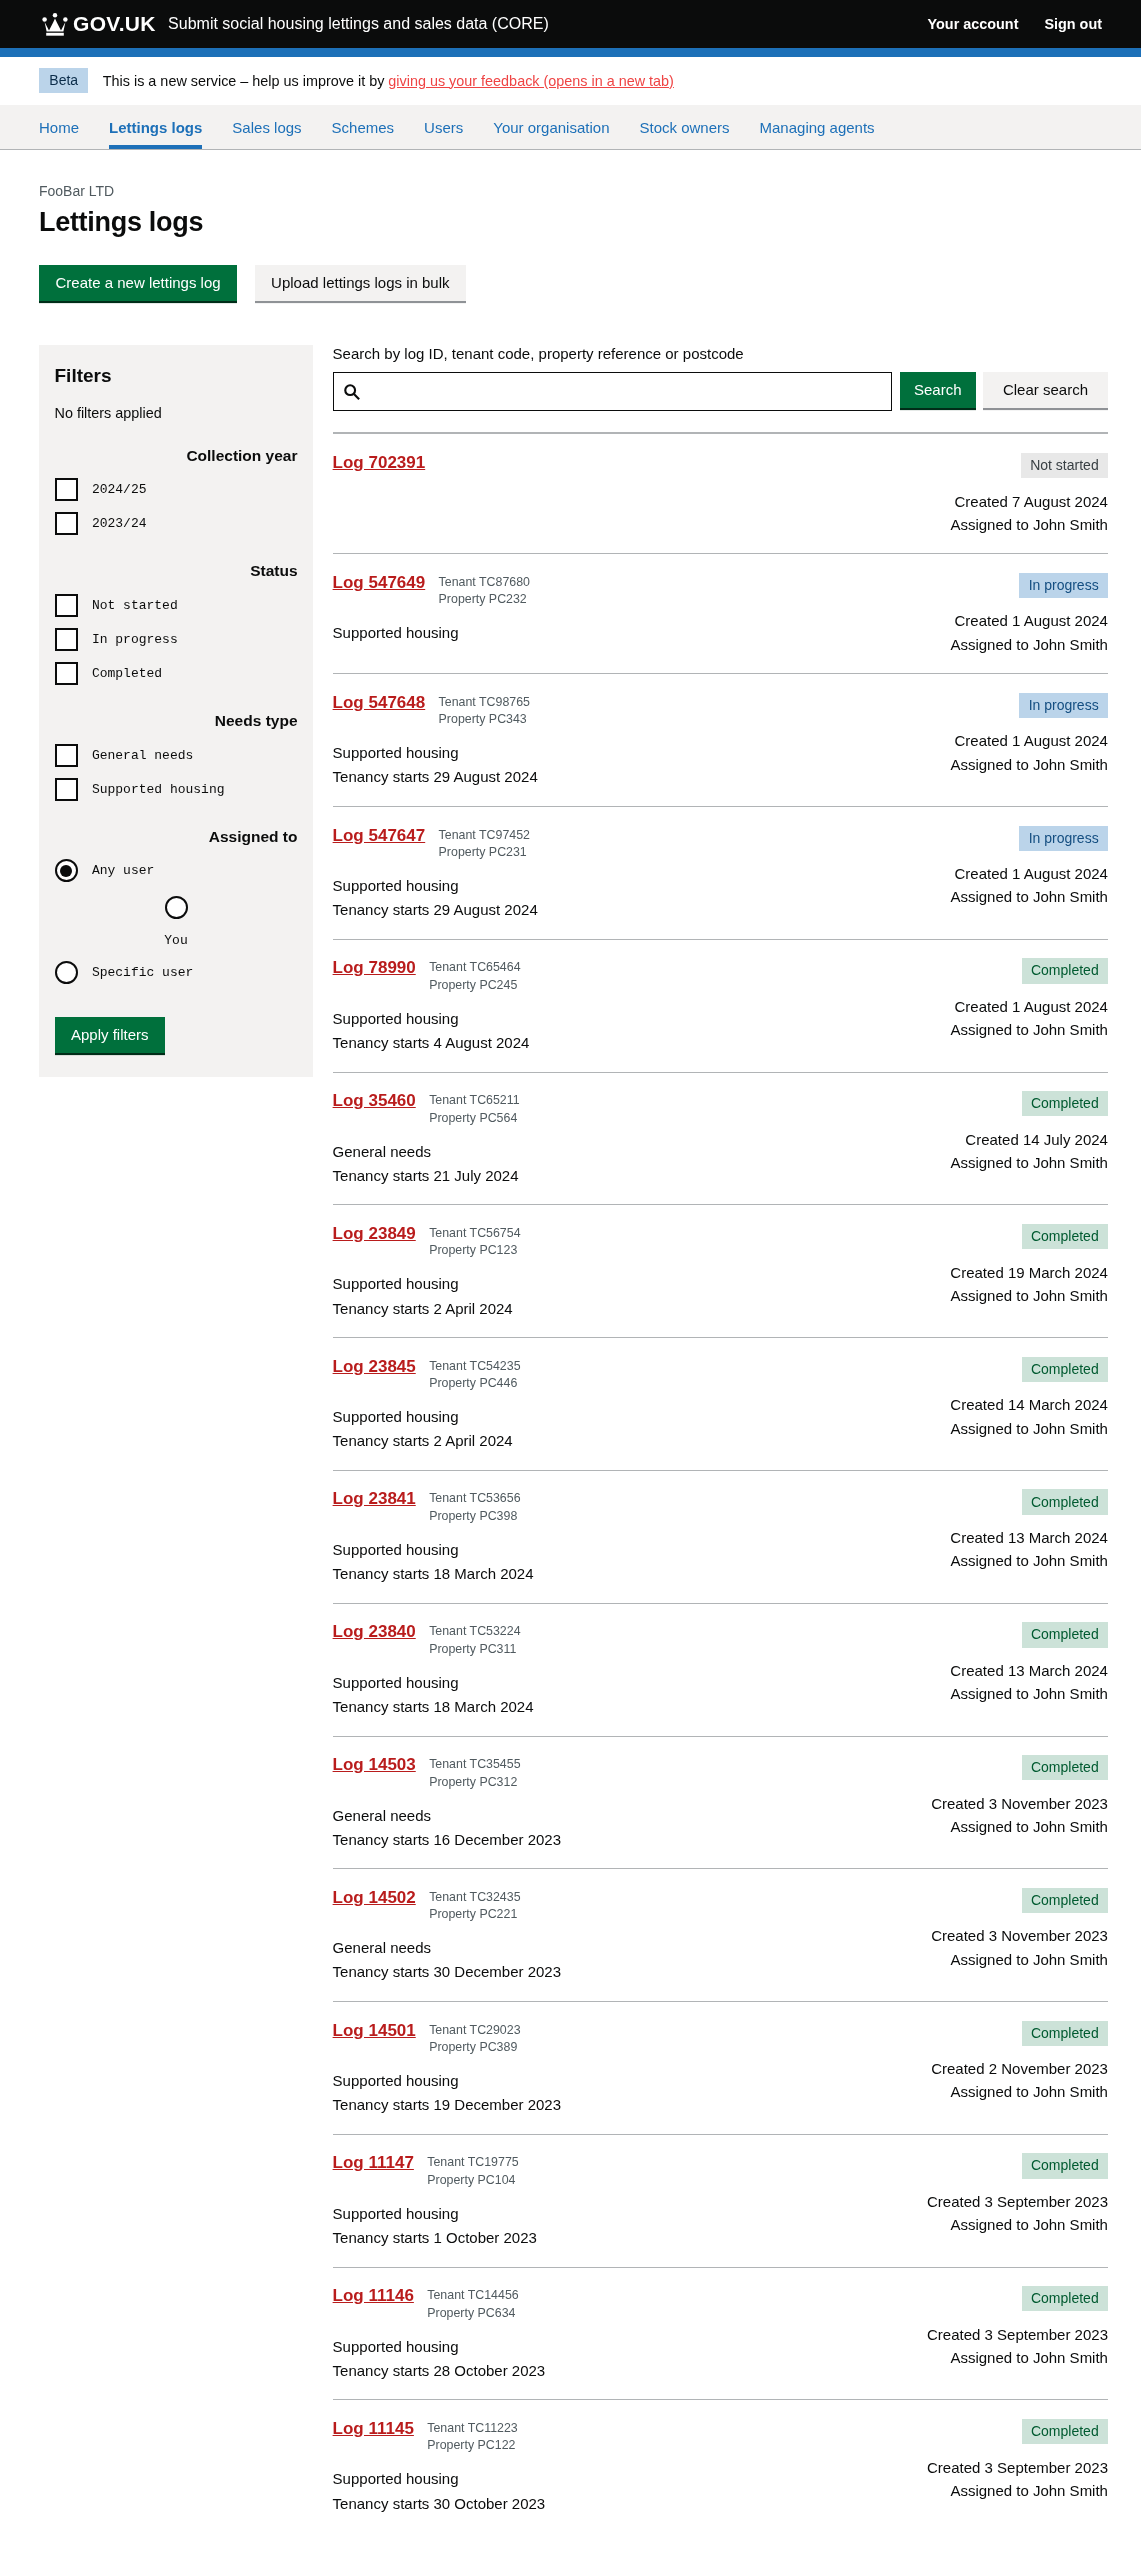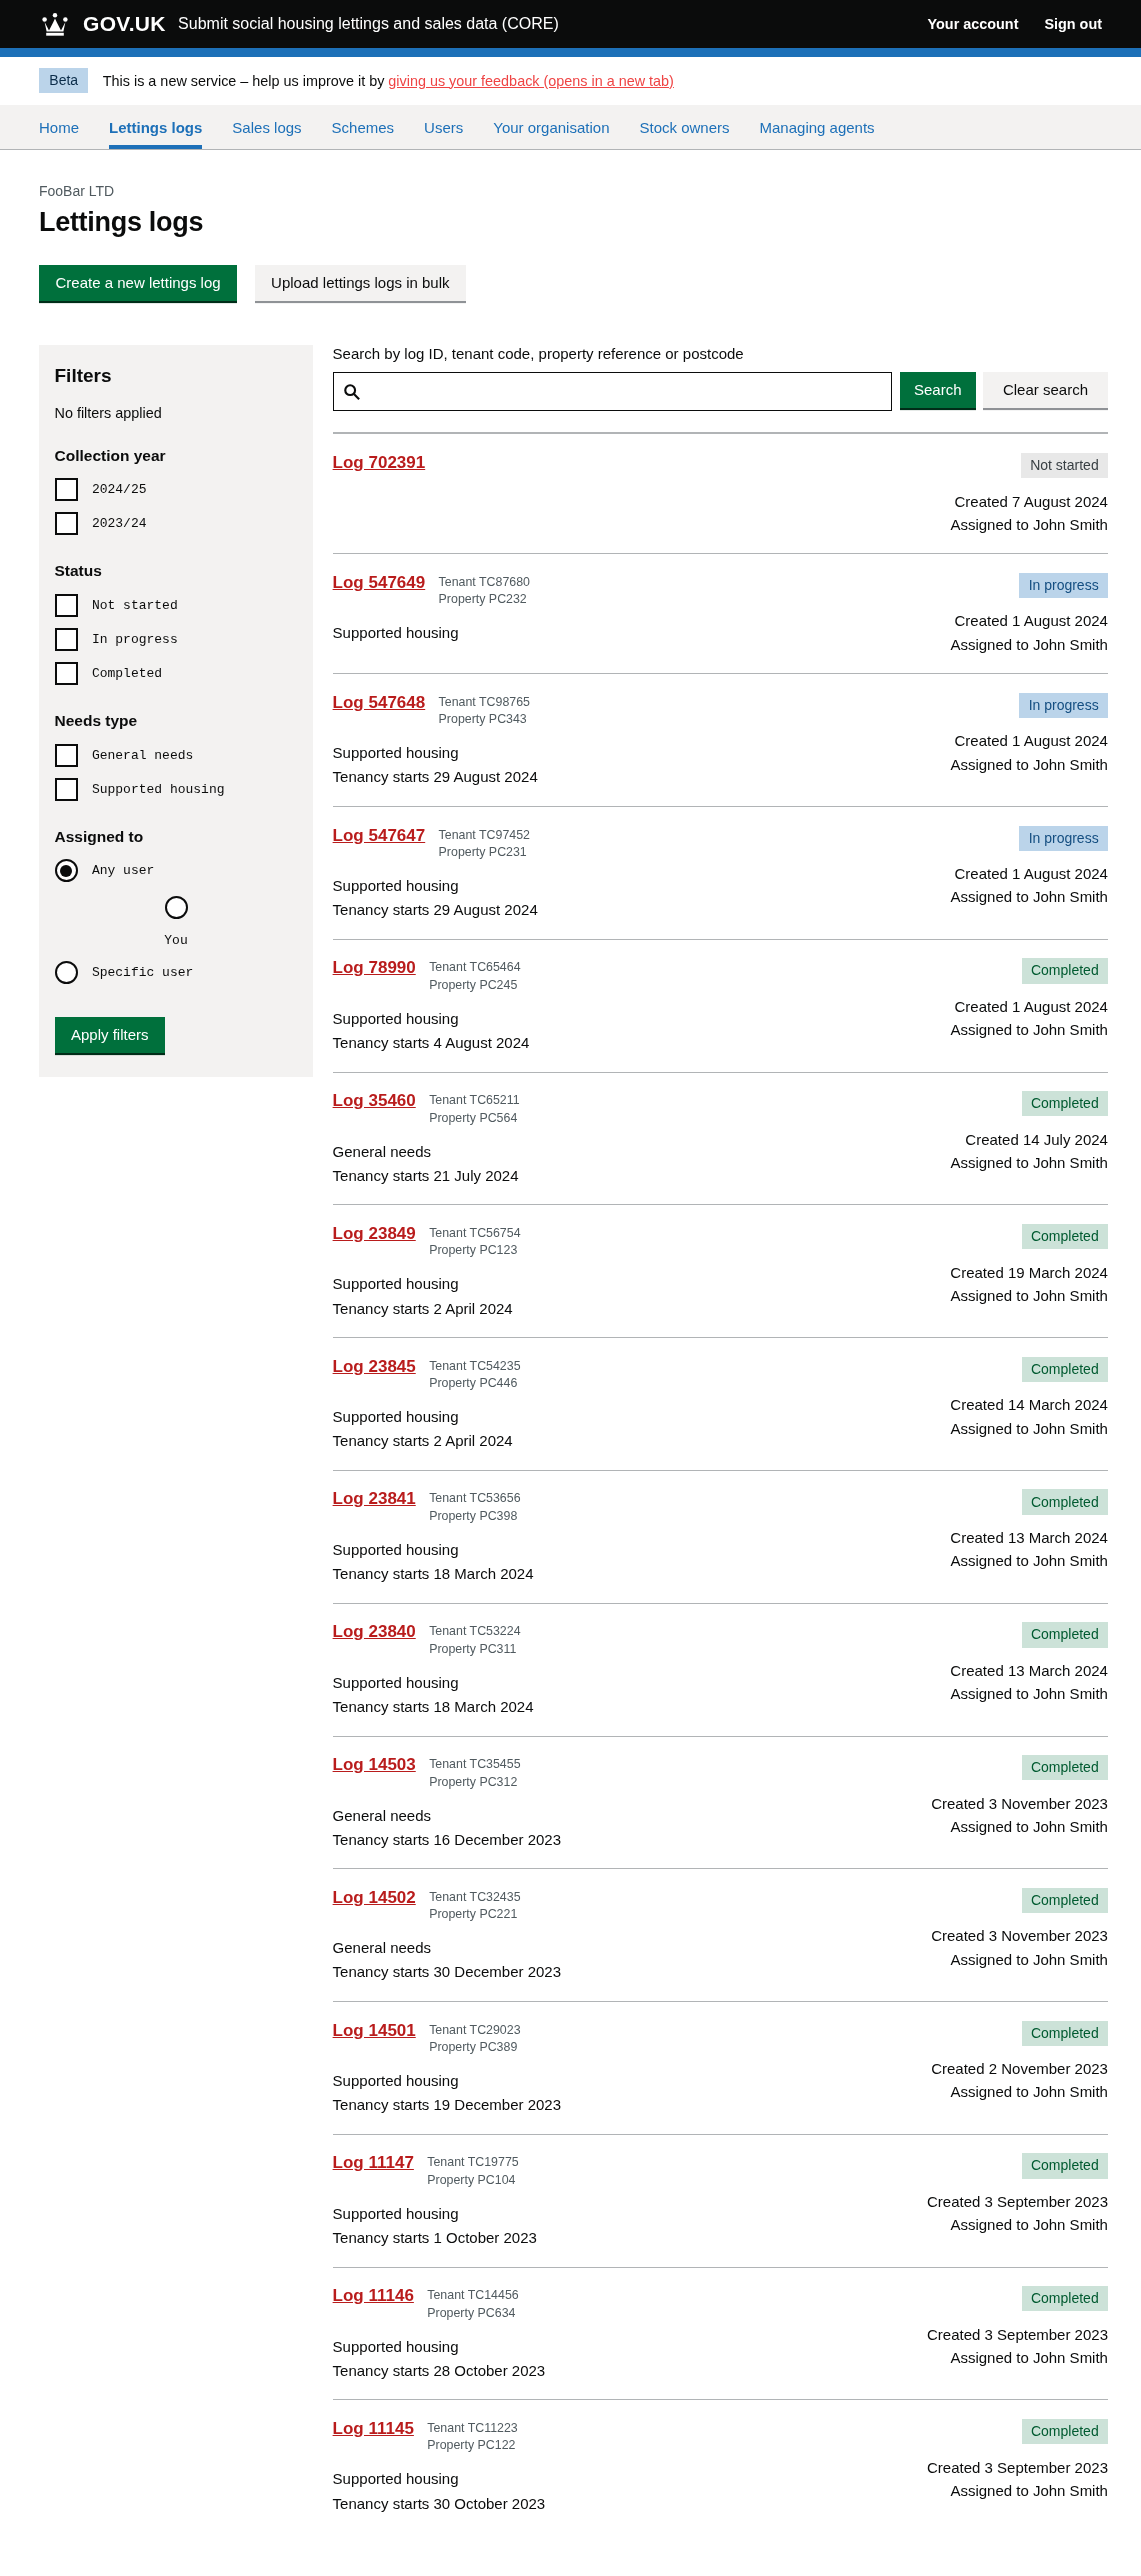--- a/index.html
+++ b/index.html
@@ -14,21 +14,21 @@
   a { text-decoration: underline; }
   .container { padding-left: 39px; padding-right: 39px; }
 
   
   .topbar {
     background: #0b0c0c; height: 48px;
     display: flex; align-items: center; justify-content: space-between;
     padding: 0 39px;
   }
   .topbar-left { display: flex; align-items: center; }
-  .govuk-logo { display: flex; align-items: center; gap: 12px; color: #fff; text-decoration: none; }
+  .govuk-logo { display: flex; align-items: center; gap: 2px; color: #fff; text-decoration: none; }
   .govuk-logo-text { font-weight: bold; font-size: 21px; letter-spacing: 0.3px; }
   .service-name { color:#fff; font-size: 16px; margin-left: 12.4px; text-decoration: none; }
   .topbar-right { display: flex; gap: 26px; }
   .topbar-right a { color: #fff; font-weight: bold; font-size: 14.4px; text-decoration: none; }
   .blue-bar { height: 8.8px; background: #1d70b8; }
 
   
   .phase {
     background: #fff; padding: 11.3px 39px; display: flex; align-items: center; gap: 14.4px;
   }
@@ -63,21 +63,21 @@
   .btn-secondary { background: #f3f2f1; color: #0b0c0c; box-shadow: 0 2.1px 0 #8f9296; }
 
   
   .columns { display: flex; align-items: flex-start; margin-top: 44px; }
 
   
   .filters { flex: 0 0 274px; background: #f3f2f1; padding: 19.6px 15.5px 24px; }
   .filters-heading { font-size: 19px; font-weight: bold; margin: 0 0 17.5px; }
   .filters-status { font-size: 14.4px; margin: 0 0 26px; }
   .fgroup { margin-bottom: 27px; }
-  .fgroup-legend { font-size: 15.5px; font-weight: bold; margin-bottom: 13.4px; }
+  .fgroup-legend { font-size: 15.5px; font-weight: bold; margin-bottom: 13.4px; text-align: right; }
   .frow { display: flex; align-items: center; gap: 14.4px; margin-bottom: 11.3px; }
   .frow-label { font-size: 13px; font-family: Liberation Mono, monospace; }
   .checkbox { width: 23px; height: 23px; background: #fff; border: 2.1px solid #0b0c0c; flex: 0 0 auto; }
   .radio { width: 23px; height: 23px; border-radius: 50%; background: #fff; border: 2.1px solid #0b0c0c; flex: 0 0 auto; position: relative; }
   .radio.selected::after { content:""; position:absolute; inset:3.6px; border-radius:50%; background:#0b0c0c; }
   .apply-btn { margin-top: 5.2px; }
 
   
   .results { flex: 1; margin-left: 19.6px; }
   .search-label { font-size: 15px; }

